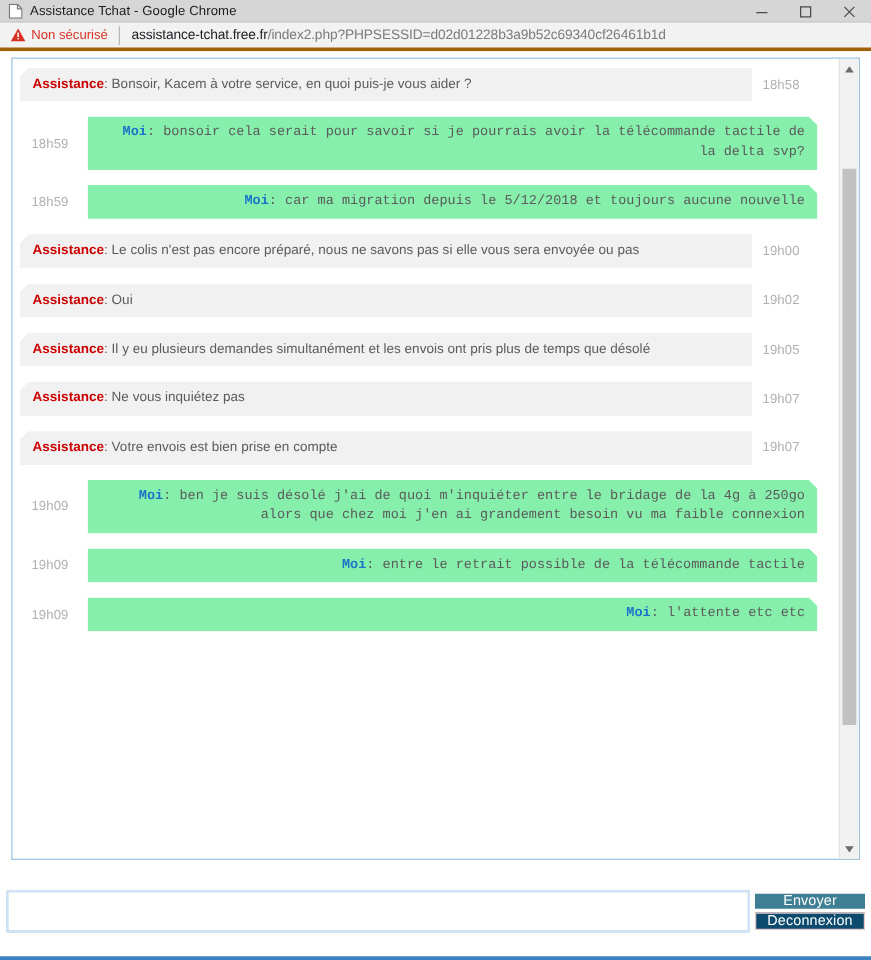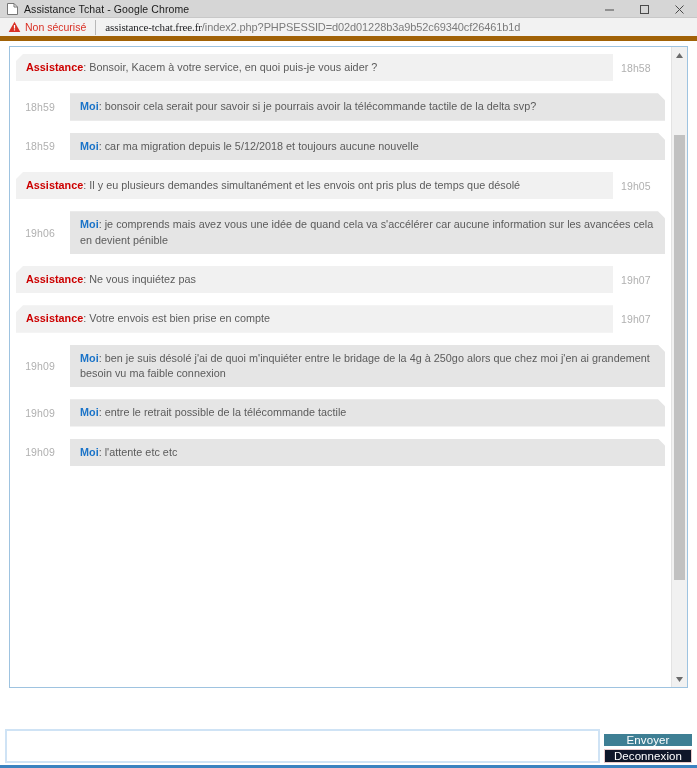--- a/index.html
+++ b/index.html
@@ -47,21 +47,21 @@
     width: 35px;
     display: flex; align-items: center; justify-content: center;
     color: #333;
   }
   .win-btn svg { display: block; }
 
   
   .addressbar {
     height: 23px;
     background: #f2f2f2;
-    border-bottom: 5px solid #a16207;
+    border-bottom: 3px solid #a16207;
     display: flex; align-items: center;
     flex: none;
     padding-left: 8px;
     font-size: 11px;
   }
   .warn-icon {
     width: 13px; height: 12px;
     margin-right: 4px;
     flex: none;
   }
@@ -78,21 +78,21 @@
     margin: 0 9px;
     flex: none;
   }
   .url {
     font-size: 11px;
     white-space: nowrap;
     overflow: hidden;
     color: #6b6b6b;
     letter-spacing: -0.1px;
   }
-  .url .host { color: #202124; font-family: Liberation Serif, serif; }
+  .url .host { color: #202124; }
   .url .path { color: #7b7b7b; text-align: right; }
 
   
   .page {
     flex: 1;
     position: relative;
     background: #ffffff;
     display: flex; flex-direction: column;
     min-height: 0;
   }
@@ -101,21 +101,21 @@
     position: absolute;
     left: 9px; top: 5px;
     right: 9px; bottom: 80px;
     border: 1px solid #9ec3e0;
     background: #ffffff;
     overflow: hidden;
     display: flex;
   }
   .chat-scrollarea {
     flex: 1;
-    padding: 7px 6px 0 6px;
+    padding: 7px 17px 0 6px;
     overflow: hidden;
     min-width: 0;
   }
 
   
   .msg-row {
     display: flex;
     align-items: center;
     margin-bottom: 12px;
     width: 100%;
@@ -143,25 +143,27 @@
   }
   .bubble.assist {
     background: #f1f1f1;
     flex: 1 1 auto;
     min-width: 0;
     text-align: left;
     
     clip-path: polygon(7px 0, 100% 0, 100% 100%, 0 100%, 0 7px);
   }
   .bubble.me {
-    background: #e5e5e5;
+    background: #86efac;
     flex: 1 1 auto;
     min-width: 0;
+    text-align: right;
     
     clip-path: polygon(0 0, calc(100% - 7px) 0, 100% 7px, 100% 100%, 0 100%);
+    font-family: Liberation Mono, monospace;
   }
   .who-assist { color: #cc0000; font-weight: bold; }
   .who-me     { color: #1a73c8; font-weight: bold; }
 
   
   .scrollbar {
     width: 16px;
     flex: none;
     background: #f1f1f1;
     border-left: 1px solid #e3e3e3;
@@ -183,21 +185,21 @@
     background: #c1c1c1;
     border-radius: 0;
   }
 
   
   .composer {
     position: absolute;
     left: 5px; right: 5px; bottom: 5px;
     height: 68px;
     display: flex;
-    align-items: flex-end;
+    align-items: center;
     gap: 4px;
   }
   .msg-input {
     flex: 1;
     border: 1px solid #a9cdea;
     outline: 2px solid #cfe3f5;
     outline-offset: -2px;
     background: #ffffff;
     font-family: "Liberation Sans", sans-serif;
     font-size: 11px;
@@ -217,21 +219,21 @@
     flex: 1;
     border: none;
     font-family: "Liberation Sans", sans-serif;
     font-size: 11.5px;
     cursor: pointer;
     color: #ffffff;
     letter-spacing: 0.1px;
     padding: 0;
   }
   .btn-send   { background: #3e7f94; }
-  .btn-logout { background: #0f172a; border: 1px solid #e8c9c9; }
+  .btn-logout { background: #0c4a6e; border: 1px solid #e8c9c9; }
 
   .page-bottom-edge {
     position: absolute;
     left: 0; right: 0; bottom: 0;
     height: 3px;
     background: #3b83c0;
   }
 </style>
 </head>
 <body>
@@ -289,26 +291,30 @@
           </div>
           <div class="msg-row right">
             <span class="ts left-ts">18h59</span>
             <div class="bubble me"><span class="who-me">Moi</span><span>: bonsoir cela serait pour savoir si je pourrais avoir la télécommande tactile de la delta svp?</span></div>
           </div>
           <div class="msg-row right">
             <span class="ts left-ts">18h59</span>
             <div class="bubble me"><span class="who-me">Moi</span><span>: car ma migration depuis le 5/12/2018 et toujours aucune nouvelle</span></div>
           </div>
           <div class="msg-row left">
+            <div class="bubble assist"><span class="who-assist">Assistance</span><span>: Le colis n'est pas encore préparé, nous ne savons pas si elle vous sera envoyée ou pas</span></div>
+            <span class="ts right-ts">19h00</span>
+          </div>
+          <div class="msg-row left">
+            <div class="bubble assist"><span class="who-assist">Assistance</span><span>: Oui</span></div>
+            <span class="ts right-ts">19h02</span>
+          </div>
+          <div class="msg-row left">
             <div class="bubble assist"><span class="who-assist">Assistance</span><span>: Il y eu plusieurs demandes simultanément et les envois ont pris plus de temps que désolé</span></div>
             <span class="ts right-ts">19h05</span>
-          </div>
-          <div class="msg-row right">
-            <span class="ts left-ts">19h06</span>
-            <div class="bubble me"><span class="who-me">Moi</span><span>: je comprends mais avez vous une idée de quand cela va s'accélérer car aucune information sur les avancées cela en devient pénible</span></div>
           </div>
           <div class="msg-row left">
             <div class="bubble assist"><span class="who-assist">Assistance</span><span>: Ne vous inquiétez pas</span></div>
             <span class="ts right-ts">19h07</span>
           </div>
           <div class="msg-row left">
             <div class="bubble assist"><span class="who-assist">Assistance</span><span>: Votre envois est bien prise en compte</span></div>
             <span class="ts right-ts">19h07</span>
           </div>
           <div class="msg-row right">

